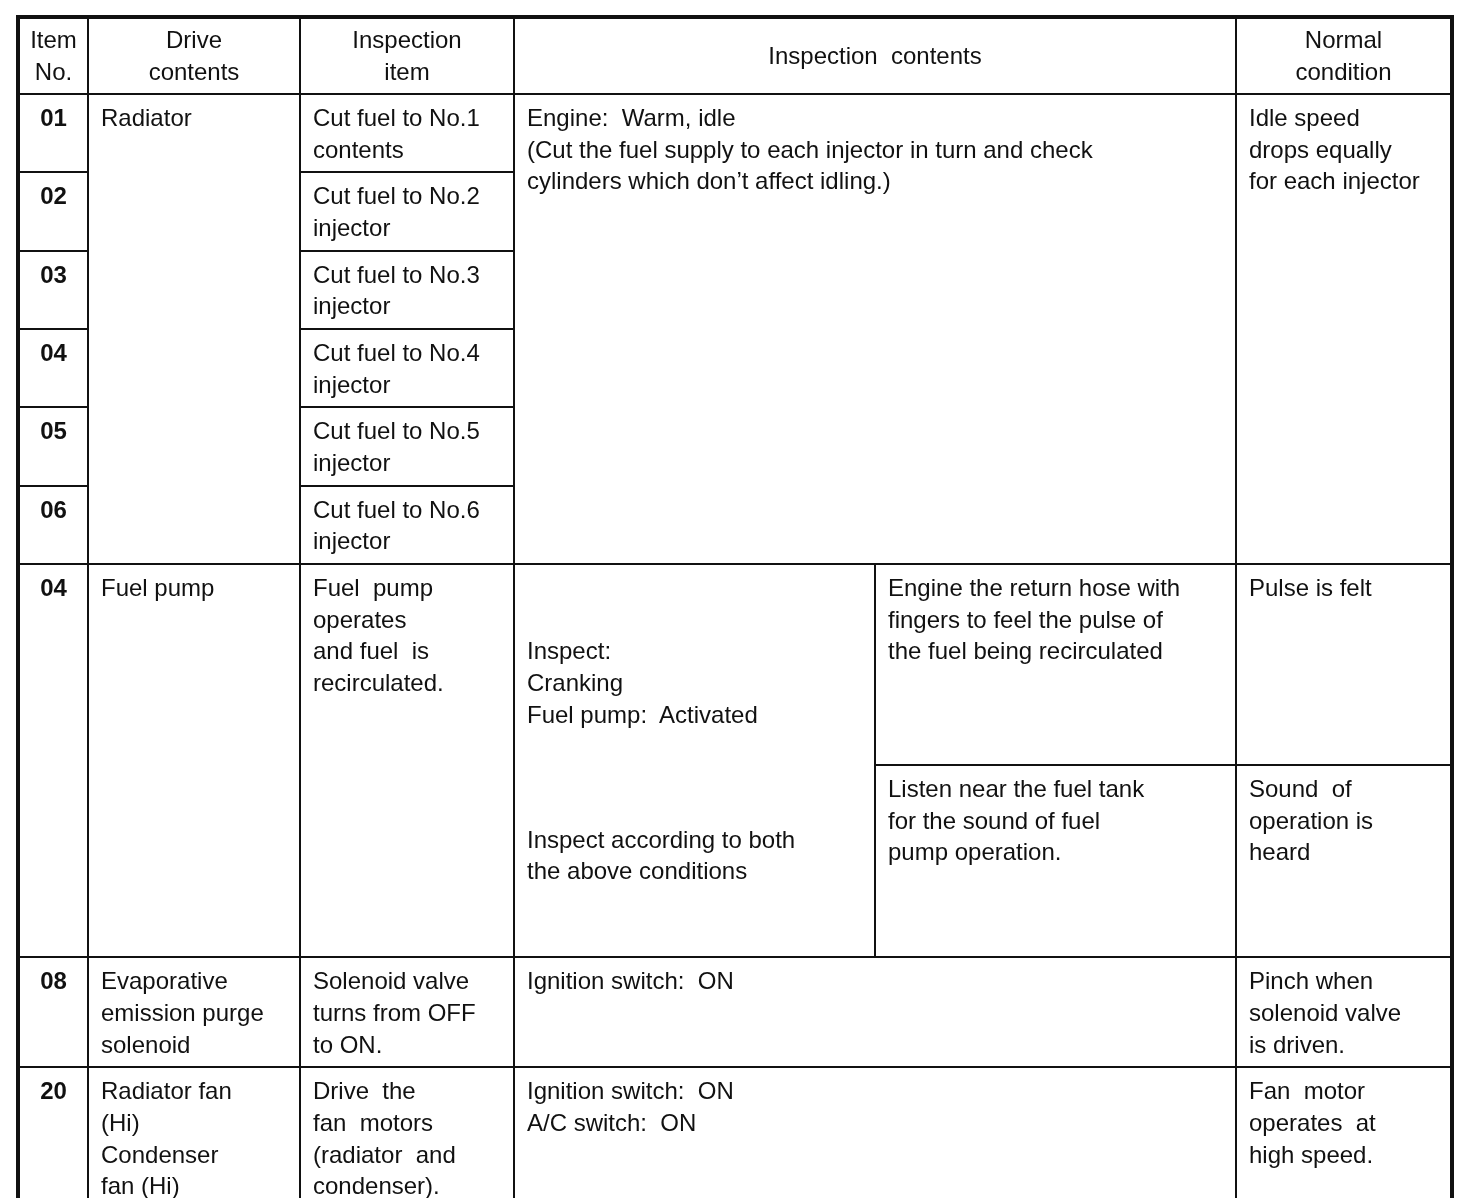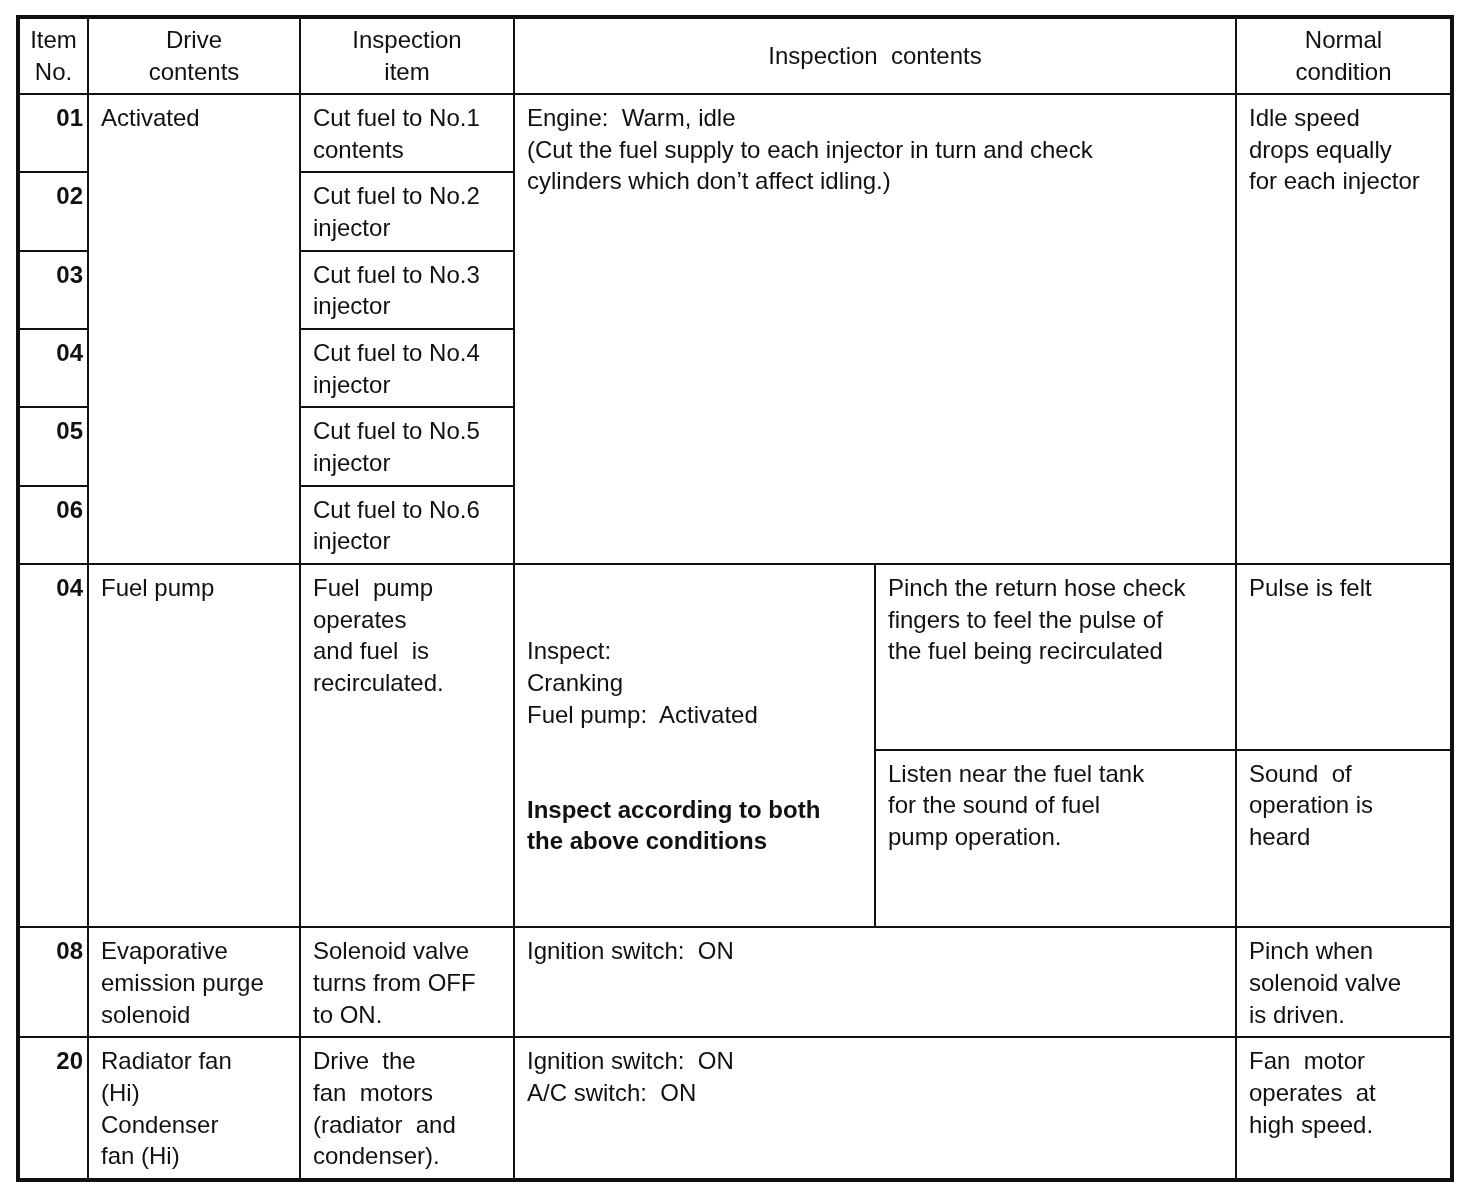--- a/index.html
+++ b/index.html
@@ -33,27 +33,27 @@
     padding: 7px 12px 6px 12px;
     overflow: hidden;
   }
   th {
     text-align: center;
     vertical-align: middle;
     font-weight: 400;
     padding: 4px 6px;
   }
   td.c-item {
-    text-align: right;
+    text-align: center;
     font-weight: 700;
     padding-left: 4px;
     padding-right: 4px;
   }
   td.c-cont-left .gap {
-    font-weight: bold;
+    margin-top: 30px;
   }
 </style>
 </head>
 <body>
 
 <div class="page">
   <table class="insp-table">
     <colgroup>
       <col style="width:70px">
       <col style="width:212px">
@@ -71,21 +71,21 @@
 contents</th>
       <th>Inspection
 item</th>
       <th colspan="2">Inspection  contents</th>
       <th>Normal
 condition</th>
     </tr>
 
     <tr style="height:78px">
       <td class="c-item">01</td>
-      <td rowspan="6">Activated</td>
+      <td rowspan="6">Radiator</td>
       <td>Cut fuel to No.1
 contents</td>
       <td colspan="2" rowspan="6">Engine:  Warm, idle
 (Cut the fuel supply to each injector in turn and check
 cylinders which don’t affect idling.)</td>
       <td rowspan="6">Idle speed
 drops equally
 for each injector</td>
     </tr>
     <tr style="height:78px">
@@ -121,21 +121,21 @@
 operates
 and fuel  is
 recirculated.</td>
       <td rowspan="2" class="c-cont-left">
         <div>Inspect:
 Cranking
 Fuel pump:  Activated</div>
         <div class="gap">Inspect according to both
 the above conditions</div>
       </td>
-      <td>Pinch the return hose check
+      <td>Engine the return hose with
 fingers to feel the pulse of
 the fuel being recirculated</td>
       <td>Pulse is felt</td>
     </tr>
     <tr style="height:107px">
       <td>Listen near the fuel tank
 for the sound of fuel
 pump operation.</td>
       <td>Sound  of
 operation is

